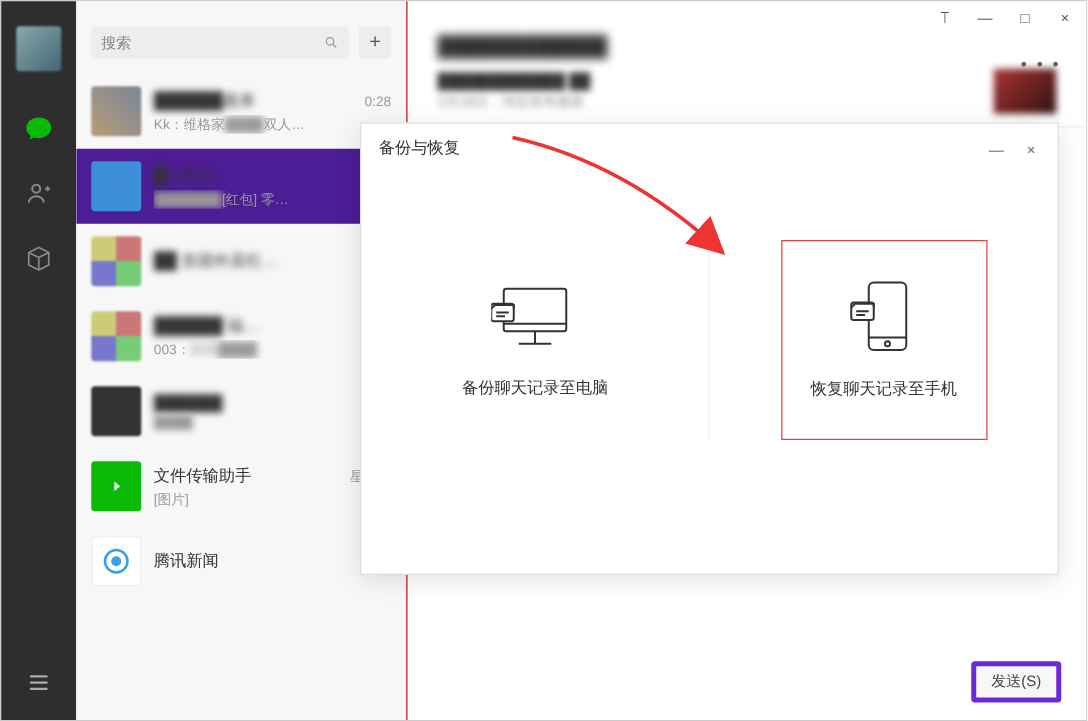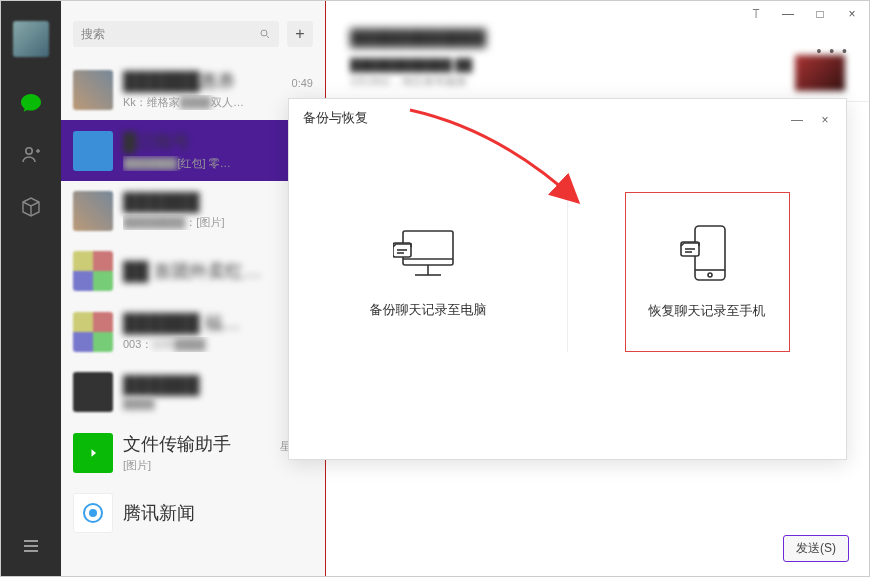--- a/index.html
+++ b/index.html
@@ -14,37 +14,37 @@
     .sidebar { width: 265px; background: #f7f7f7; border-right: 1px solid #b91c1c; display:flex; flex-direction:column; }
     .search-row { display:flex; align-items:center; padding: 20px 12px 12px; gap:8px; }
     .search-box { flex:1; height: 26px; background:#ededed; border-radius:3px; display:flex; align-items:center; padding:0 8px; color:#888; font-size:12px; justify-content:space-between; }
     .plus-btn { width:26px; height:26px; background:#ededed; border-radius:3px; display:flex; align-items:center; justify-content:center; color:#555; font-size:16px; }
     .chat-list { flex:1; overflow:hidden; }
     .chat-item { display:flex; padding:10px 12px; gap:10px; align-items:center; }
     .chat-item.selected { background:#4c1d95; }
     .chat-avatar { width:40px; height:40px; border-radius:3px; background:#ccc; flex-shrink:0; }
     .chat-body { flex:1; min-width:0; }
     .chat-title-row { display:flex; justify-content:space-between; align-items:baseline; }
-    .chat-title { font-size:18px; color:#333; white-space:nowrap; overflow:hidden; text-overflow:ellipsis; filter: blur(3px); }
+    .chat-title { font-size:13px; color:#333; white-space:nowrap; overflow:hidden; text-overflow:ellipsis; filter: blur(3px); }
     .chat-title.noblur { filter:none; }
     .chat-time { font-size:11px; color:#999; flex-shrink:0; margin-left:6px; filter: blur(2px);}
     .chat-time.noblur{filter:none;}
     .chat-sub { font-size:11px; color:#999; white-space:nowrap; overflow:hidden; text-overflow:ellipsis; margin-top:2px; }
     .chat-sub .blurpart{ filter:blur(3px); }
     .blur-text { filter: blur(3px); }
     .main { flex:1; position:relative; display:flex; flex-direction:column; }
     .title-controls { position:absolute; top:6px; right:10px; display:flex; gap:18px; color:#555; font-size:12px; align-items:center; }
     .tc-btn { width:14px; height:14px; display:flex; align-items:center; justify-content:center; }
     .main-header { padding:28px 24px 10px; border-bottom:1px solid #eee; }
     .main-title-text { font-size:16px; color:#333; filter:blur(4px); display:inline-block; }
     .main-sub-row { display:flex; align-items:center; gap:10px; margin-top:8px; }
     .thumb { width:50px; height:36px; background:linear-gradient(135deg,#a33,#311); }
     .more-dots { position:absolute; top:42px; right:20px; color:#666; letter-spacing:2px; font-size:14px; }
     .main-body { flex:1; position:relative; }
-    .send-bar { position:absolute; bottom:14px; right:20px; border:1px solid #6d28d9; background:#f7f7f7; padding:4px 12px; font-size:12px; color:#444; border-radius:3px; }
+    .send-bar { position:absolute; bottom:14px; right:20px; border:4px solid #6d28d9; background:#f7f7f7; padding:4px 12px; font-size:12px; color:#444; border-radius:3px; }
     
     .modal { position:absolute; left:288px; top:98px; width:559px; height:362px; background:#fff; border:1px solid #ddd; box-shadow:0 4px 20px rgba(0,0,0,0.12); z-index:10; }
     .modal-header { display:flex; justify-content:space-between; align-items:flex-end; padding:10px 14px; font-size:13px; color:#333; }
     .modal-ctrls { display:flex; gap:14px; color:#666; font-size:12px; }
     .modal-body { display:flex; height:270px;text-align:right; }
     .option { flex:1; display:flex; flex-direction:column; align-items:center; justify-content:center; gap:18px; }
     .option-box { width:165px; height:160px; display:flex; flex-direction:column; align-items:center; justify-content:center; gap:18px; }
     .option-box.highlight { border:1px solid #d44; }
     .divider-v { width:1px; background:#eee; height:160px; align-self:center; }
     .opt-label { font-size:13px; color:#333; }
@@ -106,42 +106,33 @@
       <div class="plus-btn">
           <span>+</span>
         </div>
     </div>
     <div class="chat-list">
       <div class="chat-item">
         <div class="chat-avatar av-mix"></div>
         <div class="chat-body">
           <div class="chat-title-row">
               <span class="chat-title">██████惠券</span>
-              <span class="chat-time noblur">0:49</span>
+              <span class="chat-time noblur">0:28</span>
             </div>
           <div class="chat-sub"><span>Kk：维格家</span><span class="blurpart">████</span><span>双人…</span></div>
         </div>
       </div>
       <div class="chat-item selected">
         <div class="chat-avatar av-blue"></div>
         <div class="chat-body">
           <div class="chat-title-row">
               <span class="chat-title">█订阅号</span>
               <span class="chat-time"></span>
             </div>
           <div class="chat-sub"><span class="blurpart">███████</span><span>[红包] 零…</span></div>
-        </div>
-      </div>
-      <div class="chat-item">
-        <div class="chat-avatar av-mix"></div>
-        <div class="chat-body">
-          <div class="chat-title-row">
-              <span class="chat-title">██████</span>
-            </div>
-          <div class="chat-sub"><span class="blurpart">████████</span><span>：[图片]</span></div>
         </div>
       </div>
       <div class="chat-item">
         <div class="chat-avatar av-grid"></div>
         <div class="chat-body">
           <div class="chat-title-row">
               <span class="chat-title">██ 首团外卖红…</span>
             </div>
         </div>
       </div>

